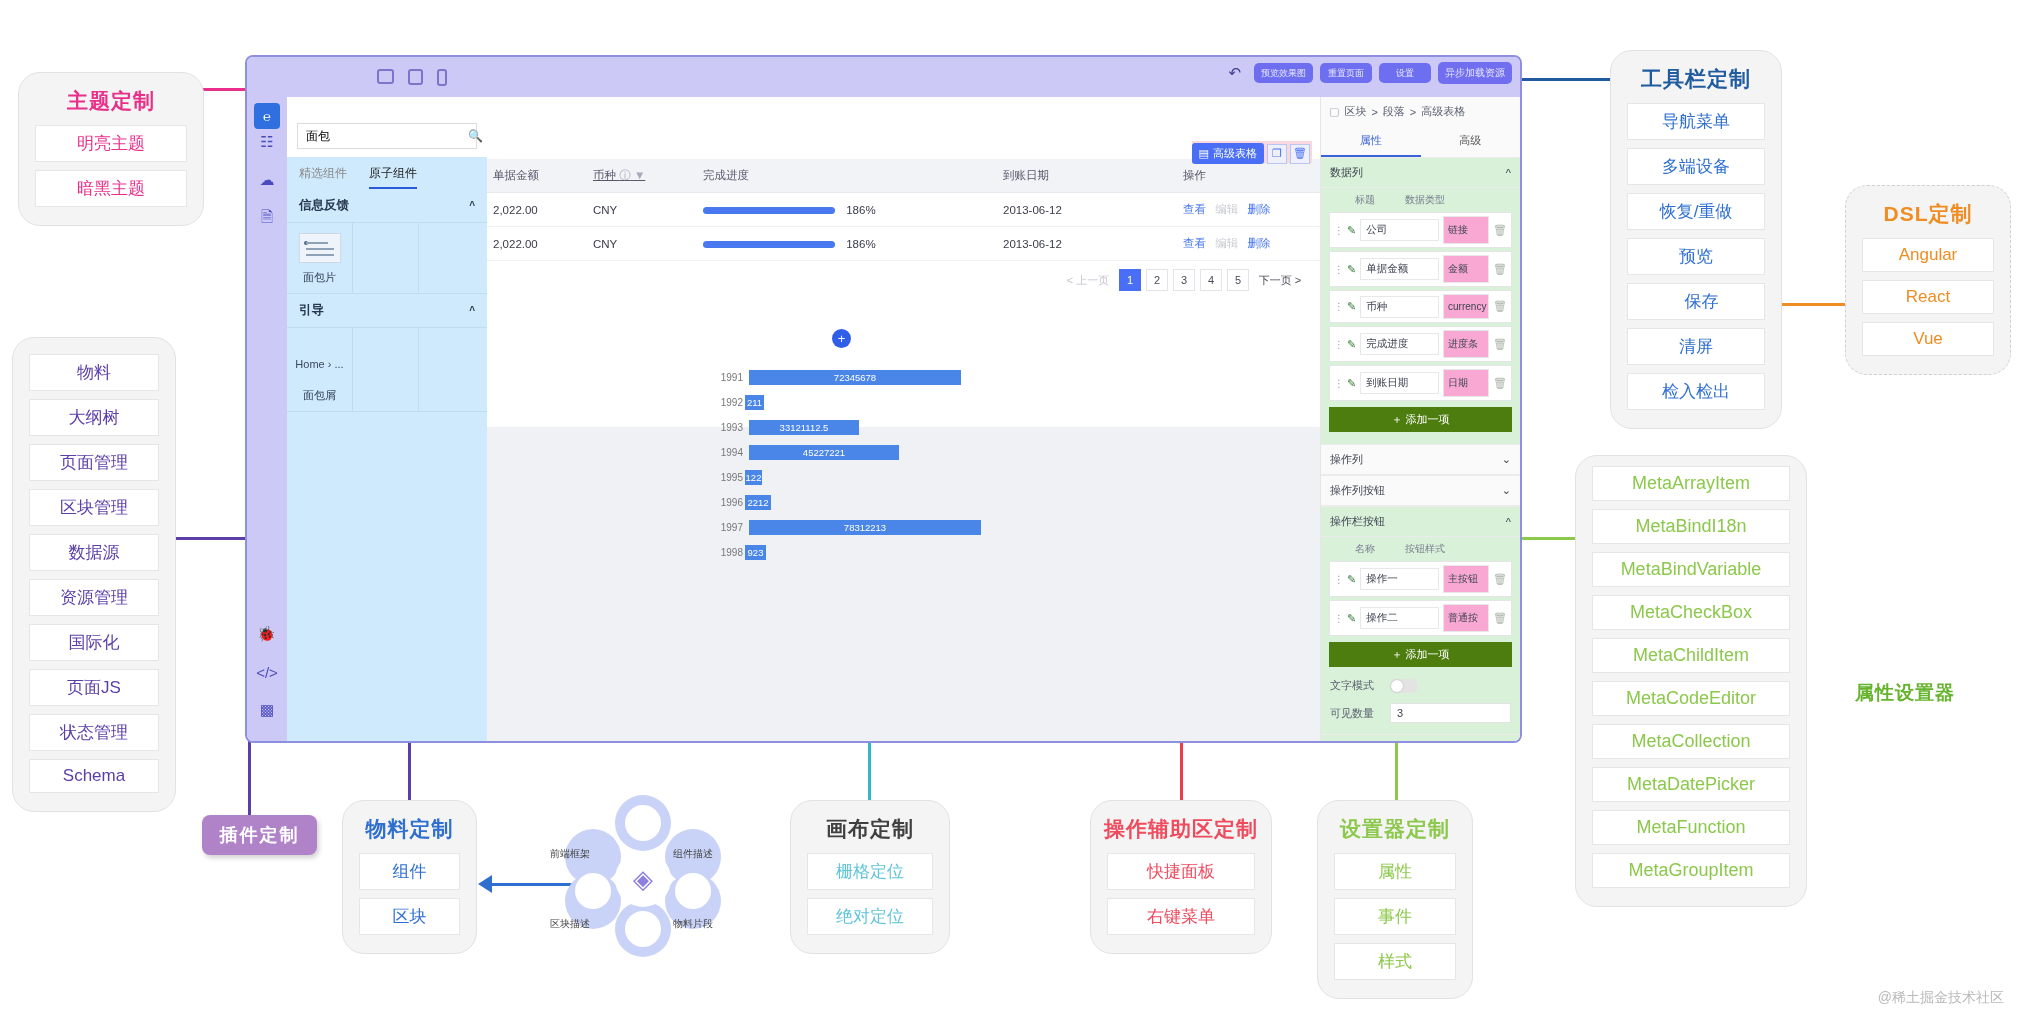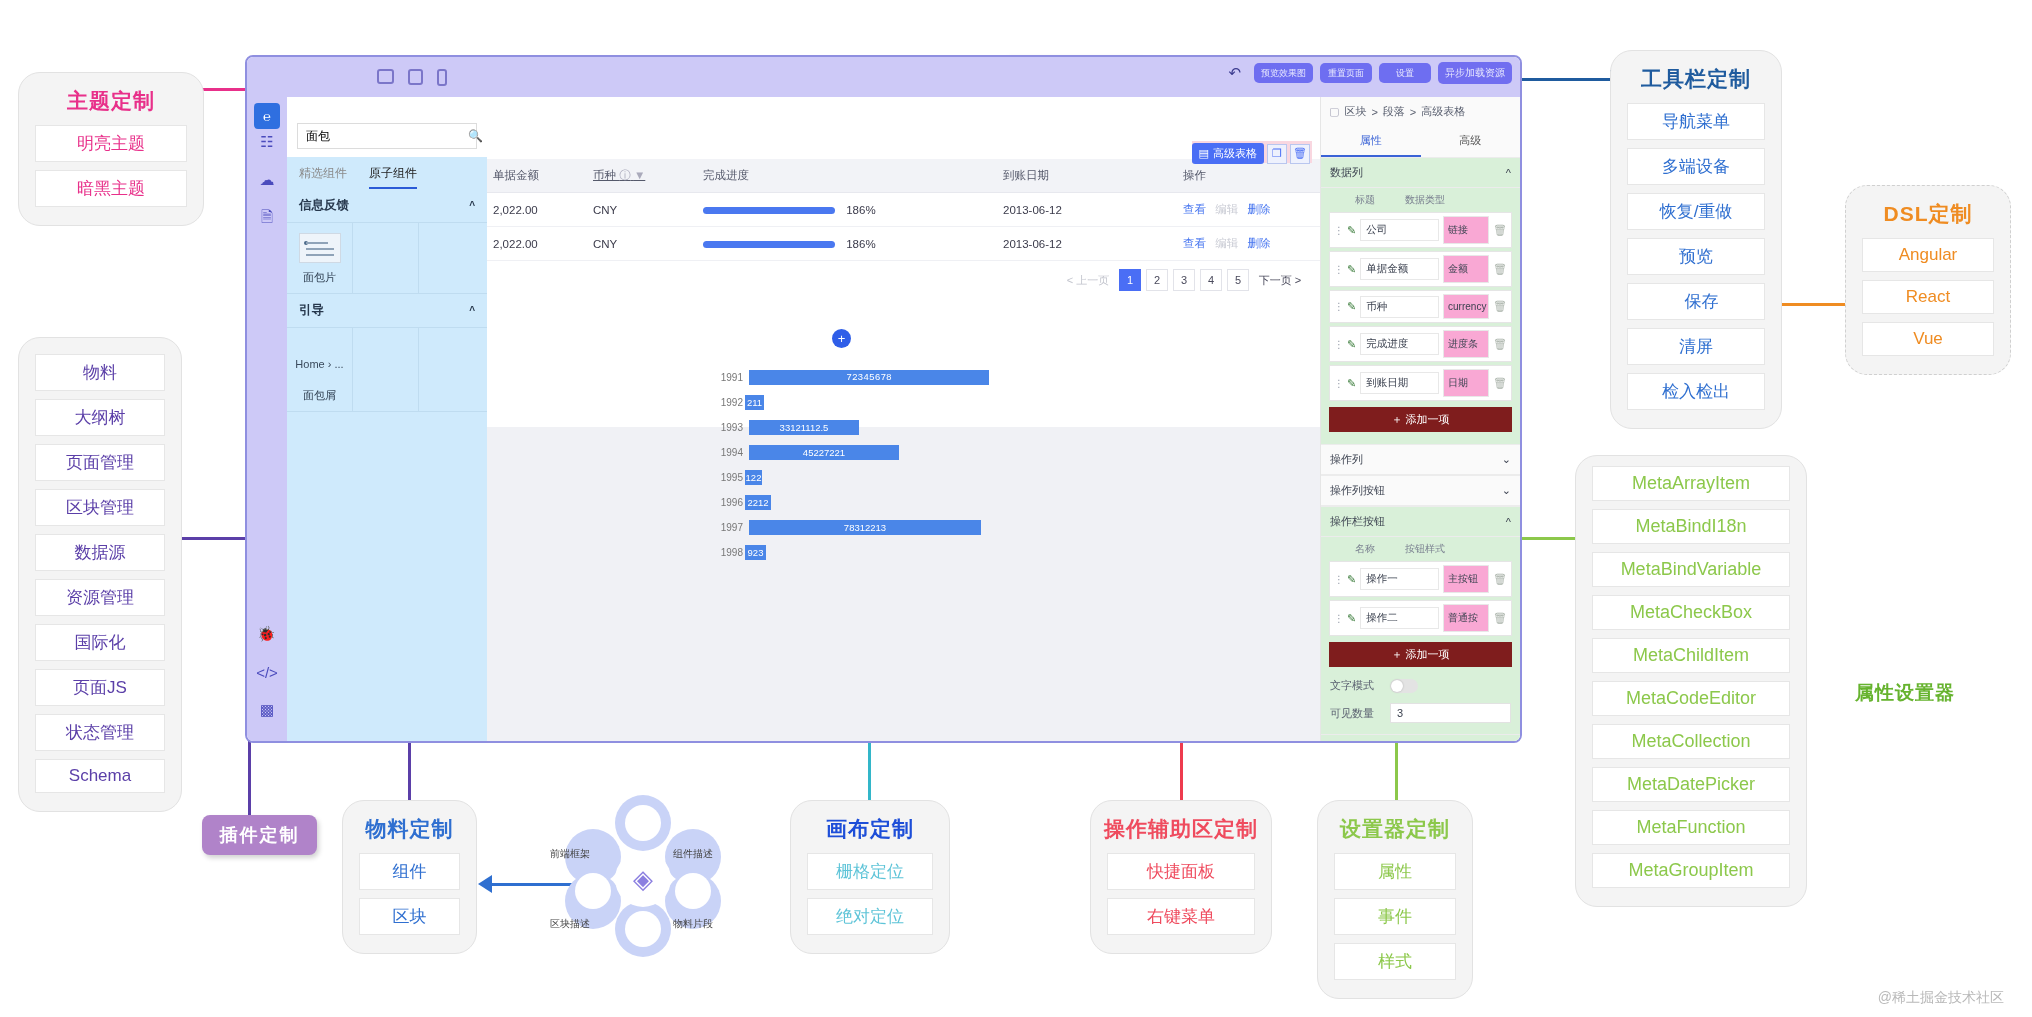--- a/index.html
+++ b/index.html
@@ -155,21 +155,21 @@
   .pgreen { background:#d9f0d9; }
   .colhdr { display:flex; font-size:10px; color:#7a8090; padding:5px 9px 2px 34px; gap:30px;}
   .prow { display:flex; align-items:center; gap:4px; margin:3px 8px; background:#fff;
     border:1px solid #e5e5e5; padding:3px 4px; }
   .prow .handle { color:#9aa0ad; font-size:10px; letter-spacing:-1px;}
   .prow .edit { color:#3c7d3c; font-size:11px;}
   .prow .name { flex:1; border:1px solid #e8e8e8; padding:3px 5px; font-size:10.5px; background:#fff;}
   .prow .type { width:46px; border:1px solid #e8e8e8; padding:6px 4px; font-size:10px; overflow:hidden;
     white-space:nowrap; background:#f9a8d4;}
   .prow .del { color:#a9b2a9; font-size:11px;}
-  .addbtn { margin:6px 8px; background:#7f1d1d; color:#fff; text-align:center;
+  .addbtn { margin:6px 8px; background:#4d7c0f; color:#fff; text-align:center;
     padding:5px 0; font-size:11px; }
   .fieldrow { display:flex; align-items:center; gap:10px; padding:5px 9px; }
   .fieldrow .lab { width:50px; color:#5a6070; }
   .toggle { width:28px;height:14px;background:#e3e3e3;border-radius:8px; position:relative;}
   .toggle:before{content:"";position:absolute;left:1px;top:1px;width:12px;height:12px;background:#fff;border-radius:50%;box-shadow:0 0 2px rgba(0,0,0,.25);}
   .numinput { flex:1; border:1px solid #e2e2e2; background:#fff; padding:3px 6px; font-size:11px;}
 
   
   .guide-red   { position:absolute; background:#ee3b4e; }
   .guide-teal  { position:absolute; background:#33b6c9; }
@@ -224,21 +224,21 @@
 <div class="badge" style="left:202px;top:815px;width:115px;height:40px;font-size:18px;background:#b083c9;border-radius:8px;">
   <span>插件定制</span>
 </div>
 
 <div class="card" style="left:18px;top:72px;width:186px;">
   <div class="card-title" style="color:#e8308a;">主题定制</div>
   <div class="chip" style="color:#e8308a;">明亮主题</div>
   <div class="chip" style="color:#e8308a;">暗黑主题</div>
 </div>
 
-<div class="card" style="left:18px;top:337px;width:164px;padding-top:16px;">
+<div class="card" style="left:12px;top:337px;width:164px;padding-top:16px;">
   <div class="chip" style="color:#5b3fa8;">物料</div>
   <div class="chip" style="color:#5b3fa8;">大纲树</div>
   <div class="chip" style="color:#5b3fa8;">页面管理</div>
   <div class="chip" style="color:#5b3fa8;">区块管理</div>
   <div class="chip" style="color:#5b3fa8;">数据源</div>
   <div class="chip" style="color:#5b3fa8;">资源管理</div>
   <div class="chip" style="color:#5b3fa8;">国际化</div>
   <div class="chip" style="color:#5b3fa8;">页面JS</div>
   <div class="chip" style="color:#5b3fa8;">状态管理</div>
   <div class="chip" style="color:#5b3fa8;">Schema</div>
@@ -267,21 +267,21 @@
   <div class="abs" style="left:72px;top:116px;width:36px;height:36px;border-radius:50%;background:#fff;"></div>
   <div class="abs" style="left:62px;top:56px;width:56px;height:56px;border-radius:50%;background:#fff;display:flex;align-items:center;justify-content:center;color:#8b7fe0;font-size:26px;">◈</div>
 
   <div class="abs" style="left:-3px;top:52px;font-size:10px;color:#444;">前端框架</div>
   <div class="abs" style="left:120px;top:52px;font-size:10px;color:#444;">组件描述</div>
   <div class="abs" style="left:-3px;top:122px;font-size:10px;color:#444;">区块描述</div>
   <div class="abs" style="left:120px;top:122px;font-size:10px;color:#444;">物料片段</div>
 </div>
 
 <div class="card" style="left:790px;top:800px;width:160px;">
-  <div class="card-title" style="color:#1d4ed8;">画布定制</div>
+  <div class="card-title" style="color:#404040;">画布定制</div>
   <div class="chip" style="color:#5ec4d8;">栅格定位</div>
   <div class="chip" style="color:#5ec4d8;">绝对定位</div>
 </div>
 
 <div class="card" style="left:1090px;top:800px;width:182px;">
   <div class="card-title" style="color:#ef4b5e;">操作辅助区定制</div>
   <div class="chip" style="color:#ef4b5e;">快捷面板</div>
   <div class="chip" style="color:#ef4b5e;">右键菜单</div>
 </div>
 
@@ -476,21 +476,21 @@
           <div class="pg">5</div>
           <div class="pg" style="min-width:52px;border:none;">下一页 &gt;</div>
         </div>
       </div>
 
       <div class="plus-fab">+</div>
 
       <div class="chart">
         <div class="chart-row">
           <span class="chart-lbl">1991</span>
-          <span class="chart-bar" style="width:240px;font-family:Liberation Mono, monospace;">72345678</span>
+          <span class="chart-bar" style="width:212px;">72345678</span>
         </div>
         <div class="chart-row">
           <span class="chart-lbl">1992</span>
           <span class="chart-bar" style="width:19px;margin-left:-4px;">211</span>
         </div>
         <div class="chart-row">
           <span class="chart-lbl">1993</span>
           <span class="chart-bar" style="width:110px;">33121112.5</span>
         </div>
         <div class="chart-row">

